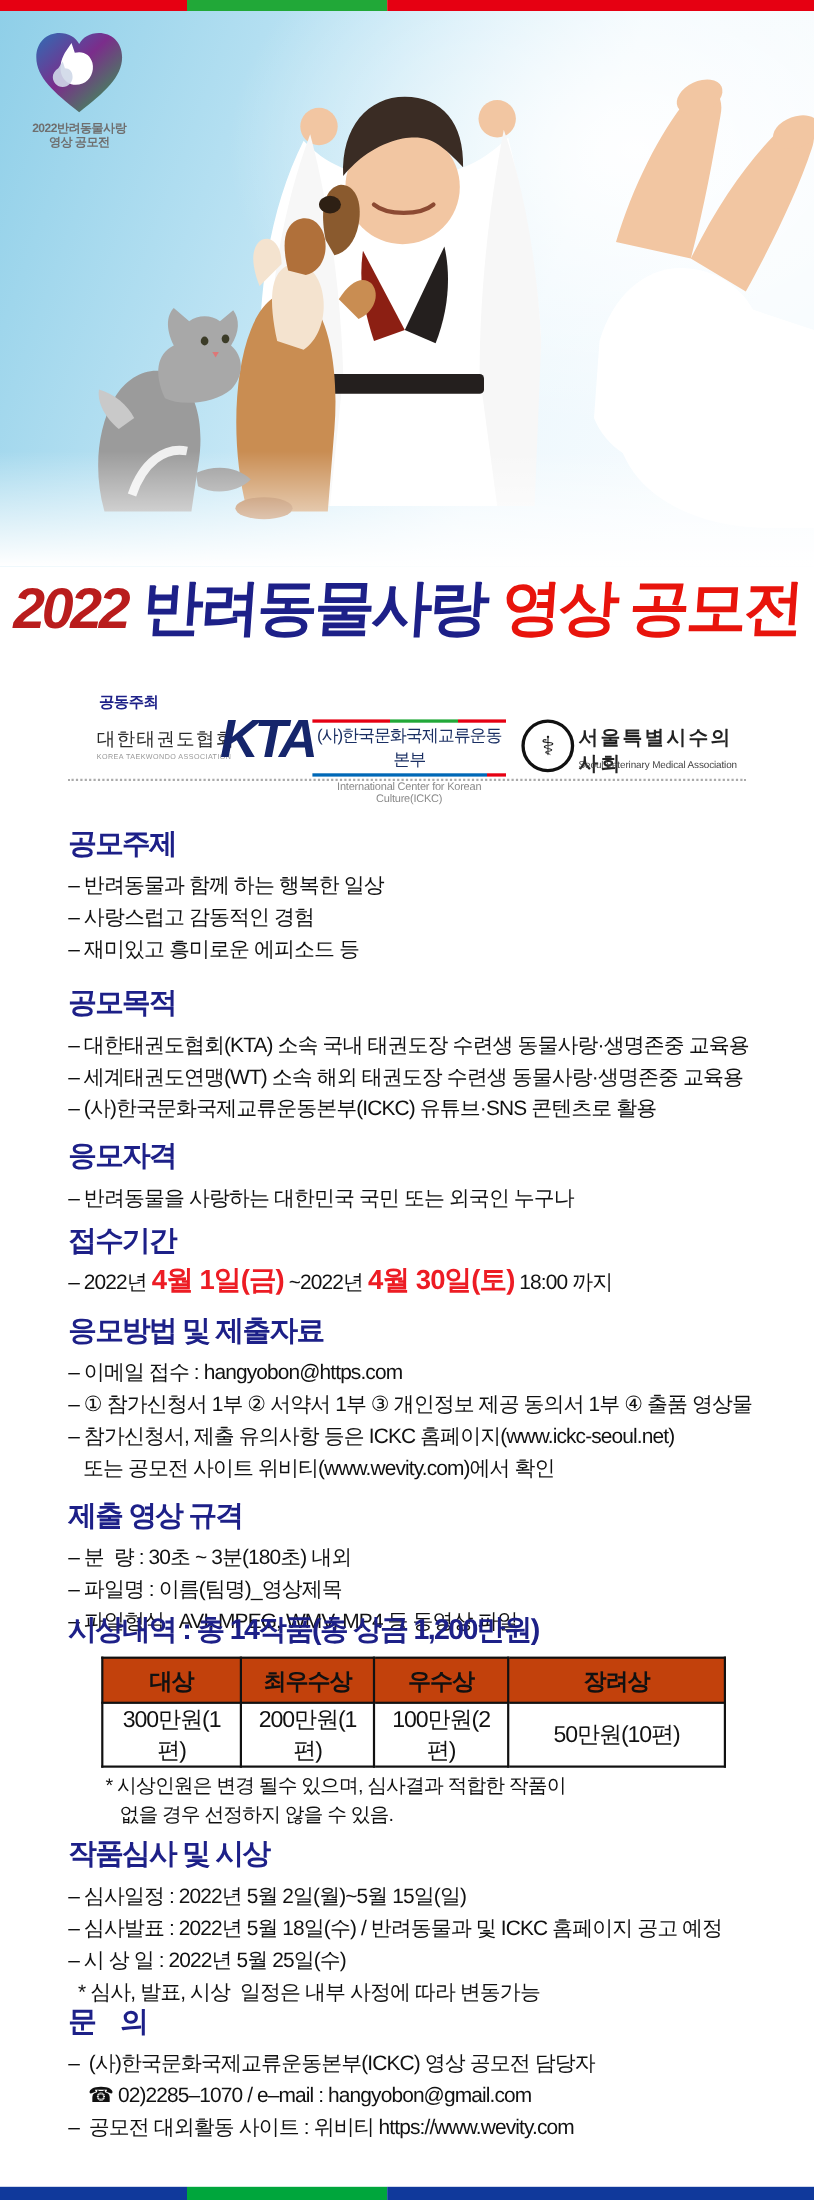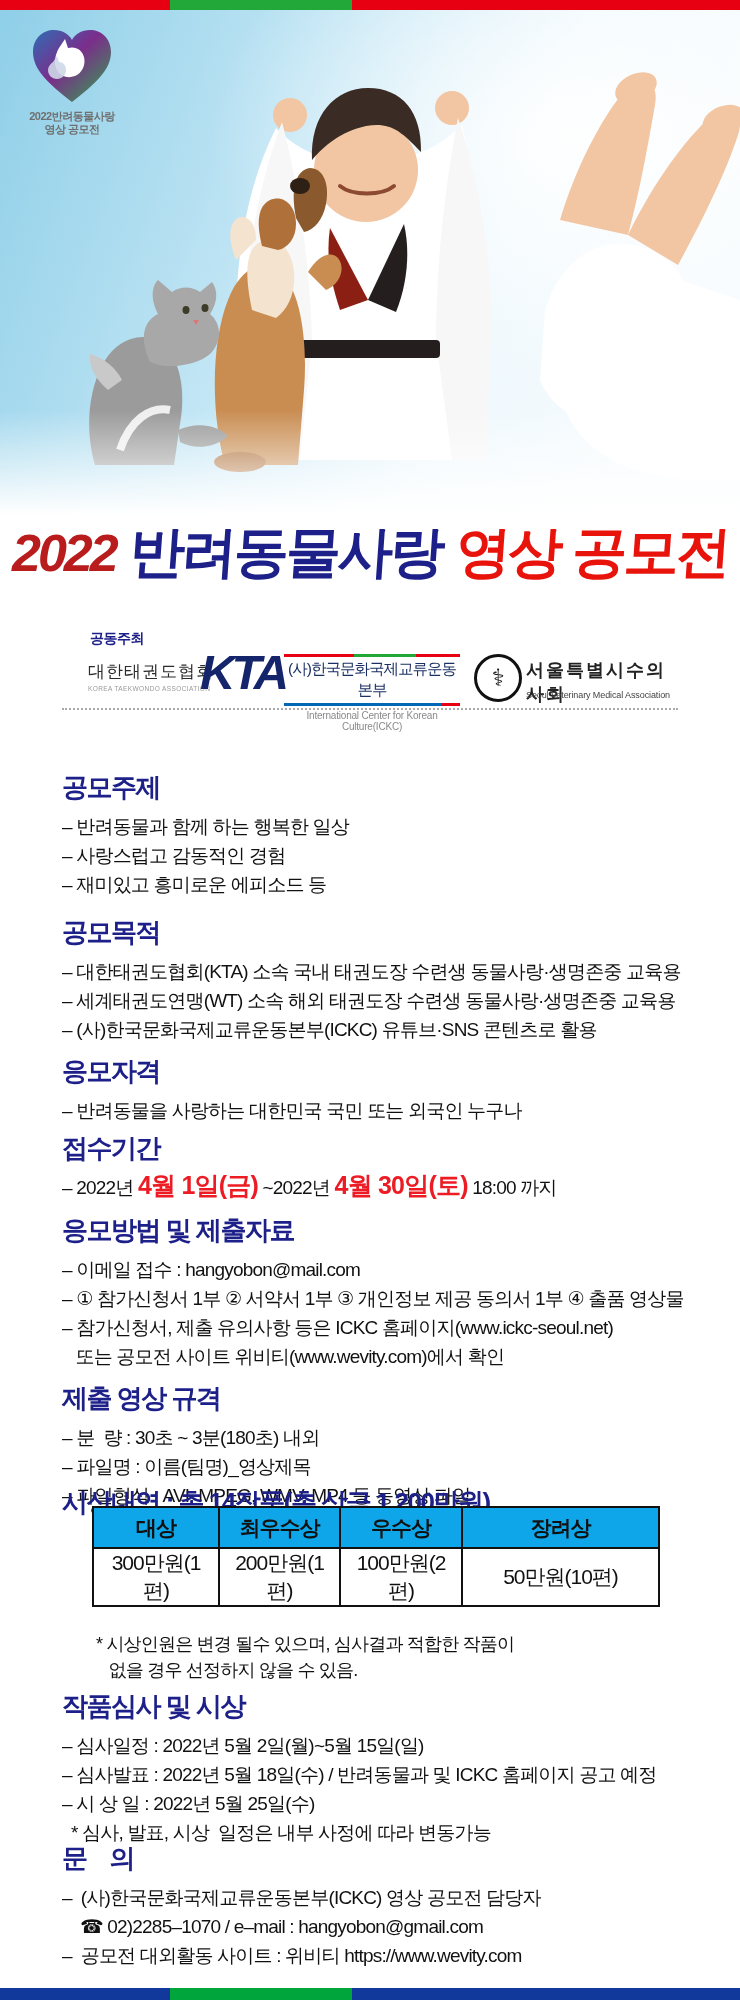--- a/index.html
+++ b/index.html
@@ -45,31 +45,31 @@
   #ickc .line-bot{height:3px;background:linear-gradient(to right,#0068b7 0 90%,#e60012 90% 100%);}
   #ickc .i-eng{font-size:10px;color:#8a8a8a;margin-top:4px;letter-spacing:-0.2px;}
   #svma{position:absolute;top:22px;left:412px;width:204px;}
   #svma .badge{position:absolute;top:2px;left:0;width:42px;height:42px;border:3px solid #111;border-radius:50%;display:flex;align-items:center;justify-content:center;font-size:24px;color:#111;}
   #svma .s-kor{position:absolute;top:6px;left:52px;font-size:18px;font-weight:bold;color:#222;letter-spacing:2px;font-family:Liberation Sans, sans-serif;}
   #svma .s-eng{position:absolute;top:38px;left:52px;font-size:9px;font-weight:normal;color:#444;letter-spacing:-0.1px;}
 
   #dotted-sep{position:absolute;top:708px;left:62px;width:616px;border-top:2px dotted #aaa;}
 
   
-  .sec{position:absolute;left:62px;width:640px;margin-top:21px;}
+  .sec{position:absolute;left:62px;width:640px;}
   .h{margin:0 0 7px 0;font-size:26px;font-weight:bold;color:#1d2088;letter-spacing:-1.5px;}
   .b{margin:0;font-size:19px;line-height:29px;color:#111;letter-spacing:-0.8px;white-space:pre-wrap;}
   .note{font-size:18px;line-height:26px;color:#111;letter-spacing:-0.8px;white-space:pre-wrap;margin:0;}
   .red-big{color:#ed1c24;font-size:25px;font-weight:bold;}
   .date-line{line-height:24px;}
 
   
   #prize-table{position:absolute;top:1506px;left:92px;border-collapse:collapse;}
   #prize-table th,#prize-table td{border:2px solid #111;text-align:center;letter-spacing:-1px;}
-  #prize-table th{background:#0ea5e9;font-size:21px;font-weight:bold;color:#111;height:39px;padding:0 10px;}
+  #prize-table th{background:#c2410c;font-size:21px;font-weight:bold;color:#111;height:39px;padding:0 10px;}
   #prize-table td{font-size:21px;font-weight:normal;color:#111;height:53px;padding:0 8px;}
 </style>
 </head>
 <body>
 
 <div id="poster">
 
   <div class="bar" id="top-bar">
     <div class="s1"></div>
       <div class="s2"></div>
@@ -214,21 +214,21 @@
     <p class="b">– 반려동물을 사랑하는 대한민국 국민 또는 외국인 누구나</p>
   </section>
 
   <section class="sec" style="top:1110px">
     <h2 class="h">접수기간</h2>
     <p class="b date-line"><span>– 2022년 </span><span class="red-big">4월 1일(금)</span><span> ~2022년 </span><span class="red-big">4월 30일(토)</span><span> 18:00 까지</span></p>
   </section>
 
   <section class="sec" style="top:1192px">
     <h2 class="h">응모방법 및 제출자료</h2>
-    <p class="b">– 이메일 접수 : hangyobon@mail.com</p>
+    <p class="b">– 이메일 접수 : hangyobon@https.com</p>
     <p class="b">– ① 참가신청서 1부 ② 서약서 1부 ③ 개인정보 제공 동의서 1부 ④ 출품 영상물</p>
     <p class="b">– 참가신청서, 제출 유의사항 등은 ICKC 홈페이지(www.ickc-seoul.net)</p>
     <p class="b">   또는 공모전 사이트 위비티(www.wevity.com)에서 확인</p>
   </section>
 
   <section class="sec" style="top:1360px">
     <h2 class="h">제출 영상 규격</h2>
     <p class="b">– 분  량 : 30초 ~ 3분(180초) 내외</p>
     <p class="b">– 파일명 : 이름(팀명)_영상제목</p>
     <p class="b">– 파일형식 : AVI, MPEG, WMV, MP4 등 동영상 파일</p>

